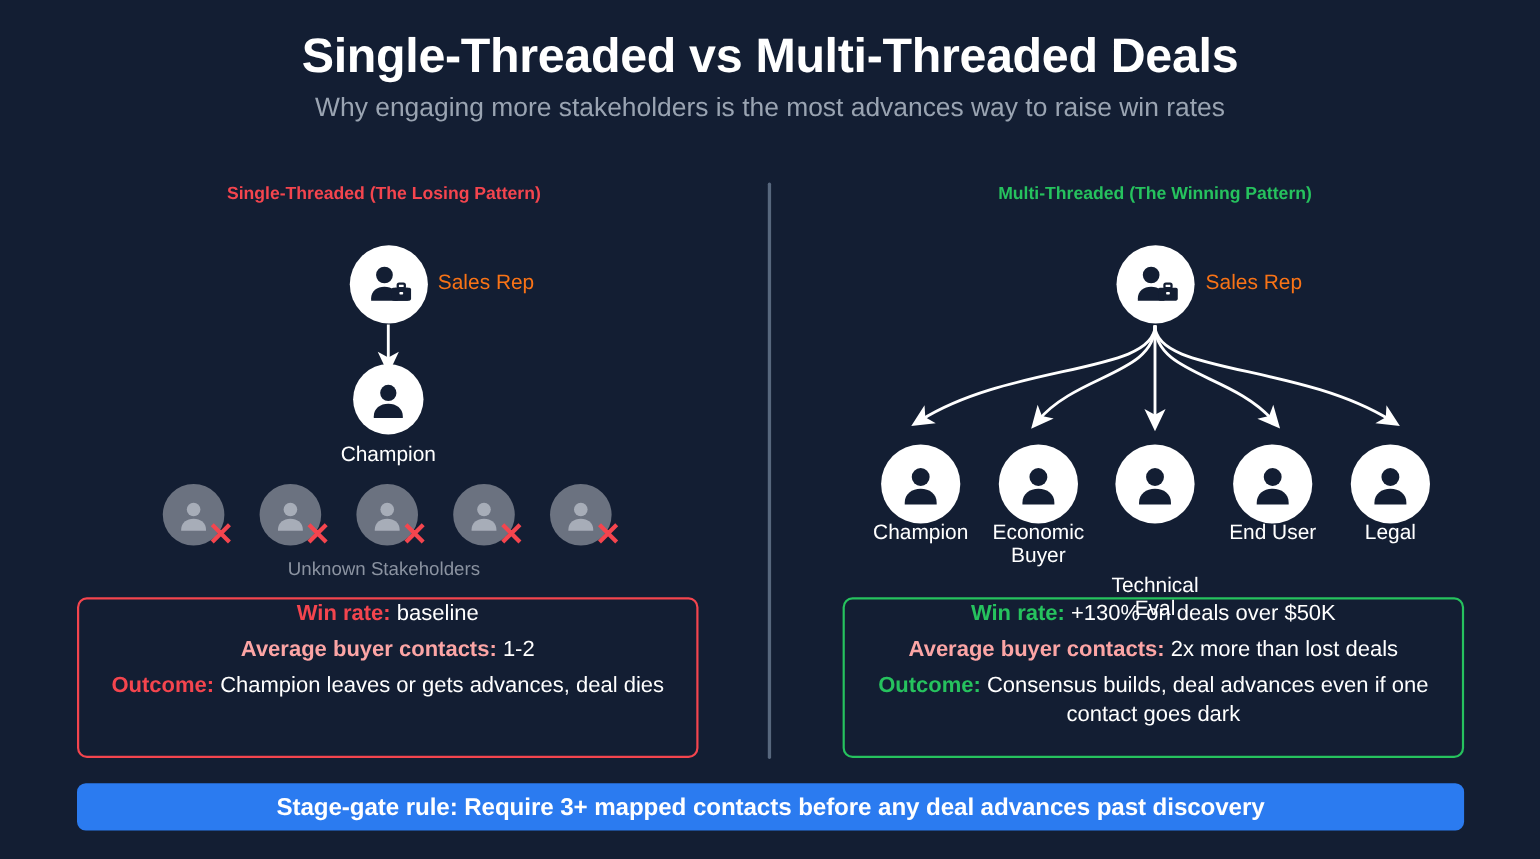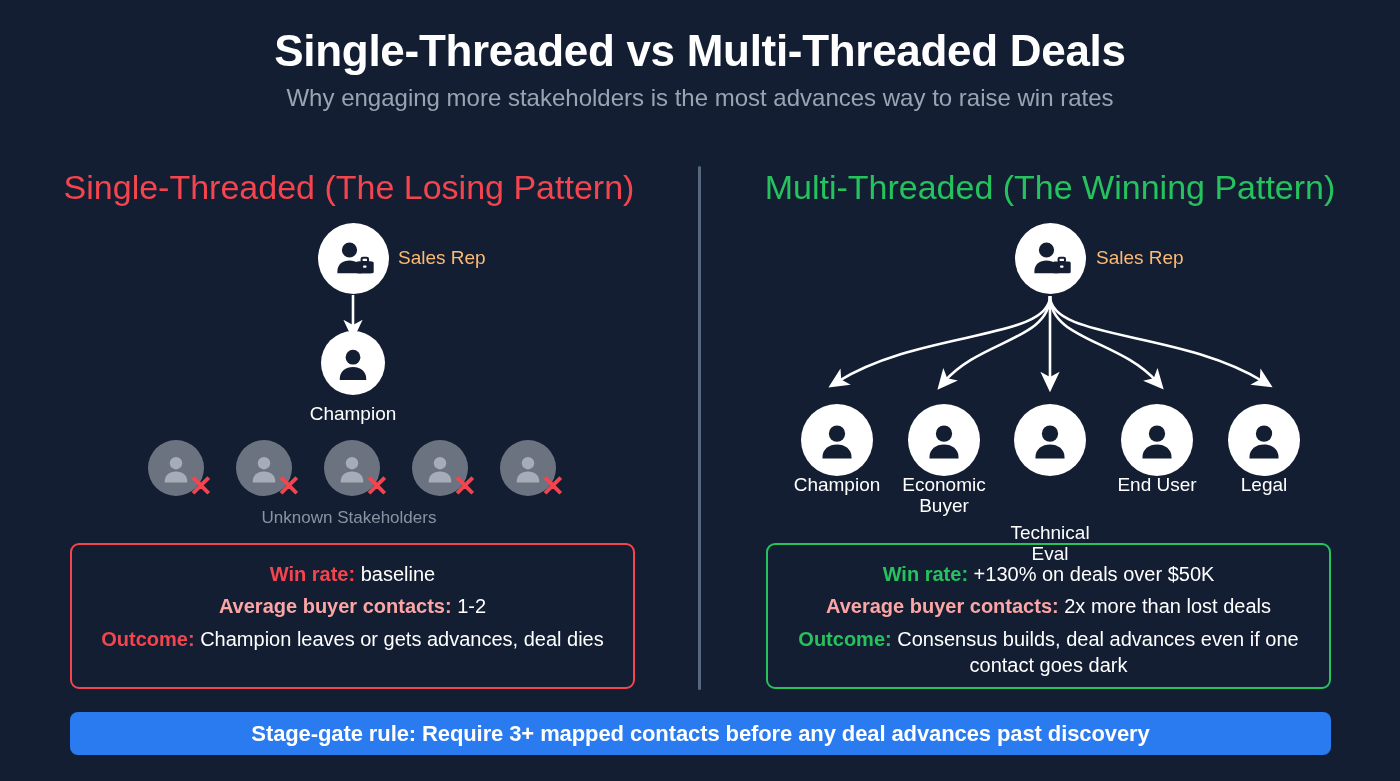--- a/index.html
+++ b/index.html
@@ -63,22 +63,22 @@
     height: 781px;
   }
   #panel-left  { left: 0px;   width: 698px; }
   #panel-right { left: 700px; width: 700px; }
 
   .panel-heading {
     position: absolute;
     top: 167px;
     width: 100%;
     text-align: center;
-    font-size: 34px;
-    font-weight: normal;
+    font-size: 16px;
+    font-weight: bold;
     line-height: 1.2;
   }
   #heading-left  { color: #f4454e; }
   #heading-right { color: #26c25e; }
 
   
   .node {
     position: absolute;
     border-radius: 50%;
     background: #ffffff;
@@ -93,21 +93,21 @@
     font-size: 19px;
     color: #ffffff;
     line-height: 1.12;
     text-align: center;
   }
 
   
   .rep-label {
     position: absolute;
     font-size: 19px;
-    color: #fdba74;
+    color: #f97316;
     white-space: nowrap;
   }
 
   
   .ghost {
     position: absolute;
     width: 56px;
     height: 56px;
   }
   .ghost .circle {
@@ -140,21 +140,21 @@
     color: #8b93a1;
   }
 
   
   .stat-box {
     position: absolute;
     top: 543px;
     height: 146px;
     border-radius: 9px;
     box-sizing: border-box;
-    padding: 16px 20px 0 20px;
+    padding: 0 20px 0 20px;
     text-align: center;
   }
   #stat-box-left {
     left: 70px;
     width: 565px;
     border: 2px solid #f4454e;
   }
   #stat-box-right {
     left: 766px;
     width: 565px;

